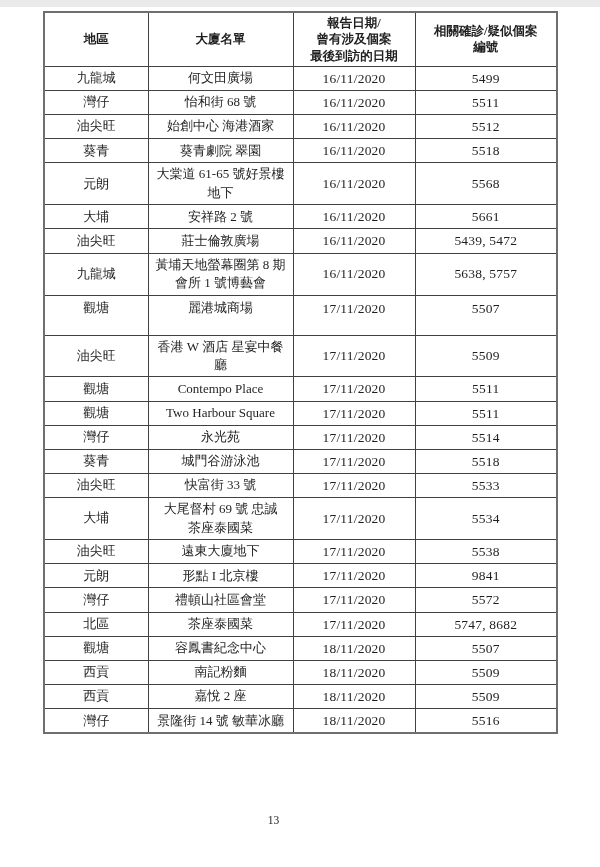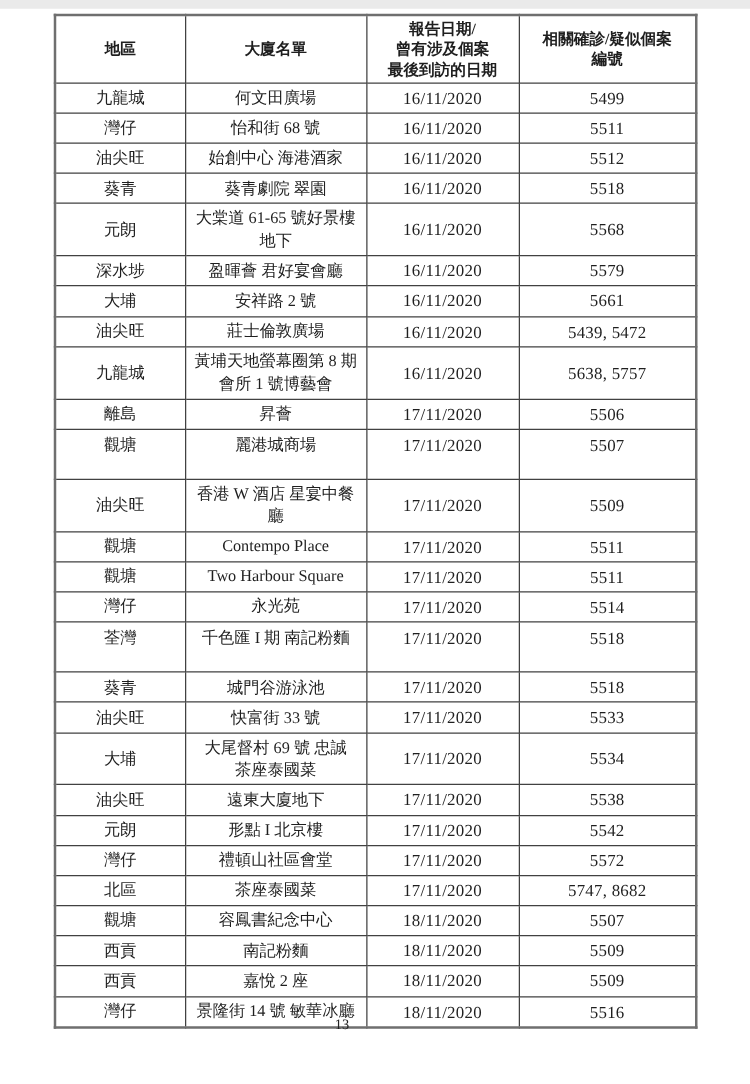--- a/index.html
+++ b/index.html
@@ -110,50 +110,38 @@
         <td class="col-cases">5518</td>
       </tr>
       <tr>
         <td class="col-district">元朗</td>
         <td class="col-building">大棠道 61-65 號好景樓
 地下</td>
         <td class="col-date">16/11/2020</td>
         <td class="col-cases">5568</td>
       </tr>
       <tr>
-        <td class="col-district">深水埗</td>
-        <td class="col-building">盈暉薈 君好宴會廳</td>
-        <td class="col-date">16/11/2020</td>
-        <td class="col-cases">5579</td>
-      </tr>
-      <tr>
         <td class="col-district">大埔</td>
         <td class="col-building">安祥路 2 號</td>
         <td class="col-date">16/11/2020</td>
         <td class="col-cases">5661</td>
       </tr>
       <tr>
         <td class="col-district">油尖旺</td>
         <td class="col-building">莊士倫敦廣場</td>
         <td class="col-date">16/11/2020</td>
         <td class="col-cases">5439, 5472</td>
       </tr>
       <tr>
         <td class="col-district">九龍城</td>
         <td class="col-building">黃埔天地螢幕圈第 8 期
 會所 1 號博藝會</td>
         <td class="col-date">16/11/2020</td>
         <td class="col-cases">5638, 5757</td>
       </tr>
-      <tr>
-        <td class="col-district">離島</td>
-        <td class="col-building">昇薈</td>
-        <td class="col-date">17/11/2020</td>
-        <td class="col-cases">5506</td>
-      </tr>
       <tr class="tall">
         <td class="col-district">觀塘</td>
         <td class="col-building">麗港城商場</td>
         <td class="col-date">17/11/2020</td>
         <td class="col-cases">5507</td>
       </tr>
       <tr>
         <td class="col-district">油尖旺</td>
         <td class="col-building">香港 W 酒店 星宴中餐
 廳</td>
@@ -170,26 +158,20 @@
         <td class="col-district">觀塘</td>
         <td class="col-building">Two Harbour Square</td>
         <td class="col-date">17/11/2020</td>
         <td class="col-cases">5511</td>
       </tr>
       <tr>
         <td class="col-district">灣仔</td>
         <td class="col-building">永光苑</td>
         <td class="col-date">17/11/2020</td>
         <td class="col-cases">5514</td>
-      </tr>
-      <tr class="tall">
-        <td class="col-district">荃灣</td>
-        <td class="col-building">千色匯 I 期 南記粉麵</td>
-        <td class="col-date">17/11/2020</td>
-        <td class="col-cases">5518</td>
       </tr>
       <tr>
         <td class="col-district">葵青</td>
         <td class="col-building">城門谷游泳池</td>
         <td class="col-date">17/11/2020</td>
         <td class="col-cases">5518</td>
       </tr>
       <tr>
         <td class="col-district">油尖旺</td>
         <td class="col-building">快富街 33 號</td>
@@ -206,21 +188,21 @@
       <tr>
         <td class="col-district">油尖旺</td>
         <td class="col-building">遠東大廈地下</td>
         <td class="col-date">17/11/2020</td>
         <td class="col-cases">5538</td>
       </tr>
       <tr>
         <td class="col-district">元朗</td>
         <td class="col-building">形點 I  北京樓</td>
         <td class="col-date">17/11/2020</td>
-        <td class="col-cases">5542</td>
+        <td class="col-cases">9841</td>
       </tr>
       <tr>
         <td class="col-district">灣仔</td>
         <td class="col-building">禮頓山社區會堂</td>
         <td class="col-date">17/11/2020</td>
         <td class="col-cases">5572</td>
       </tr>
       <tr>
         <td class="col-district">北區</td>
         <td class="col-building">茶座泰國菜</td>

